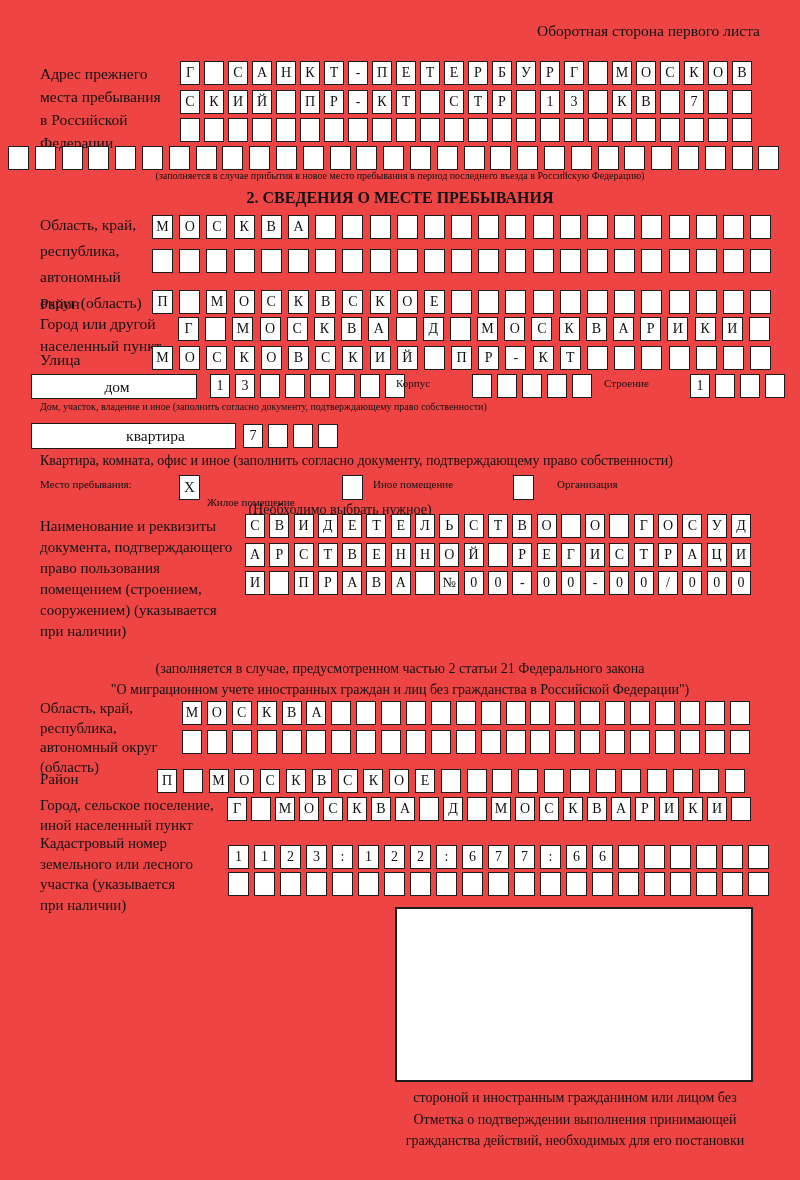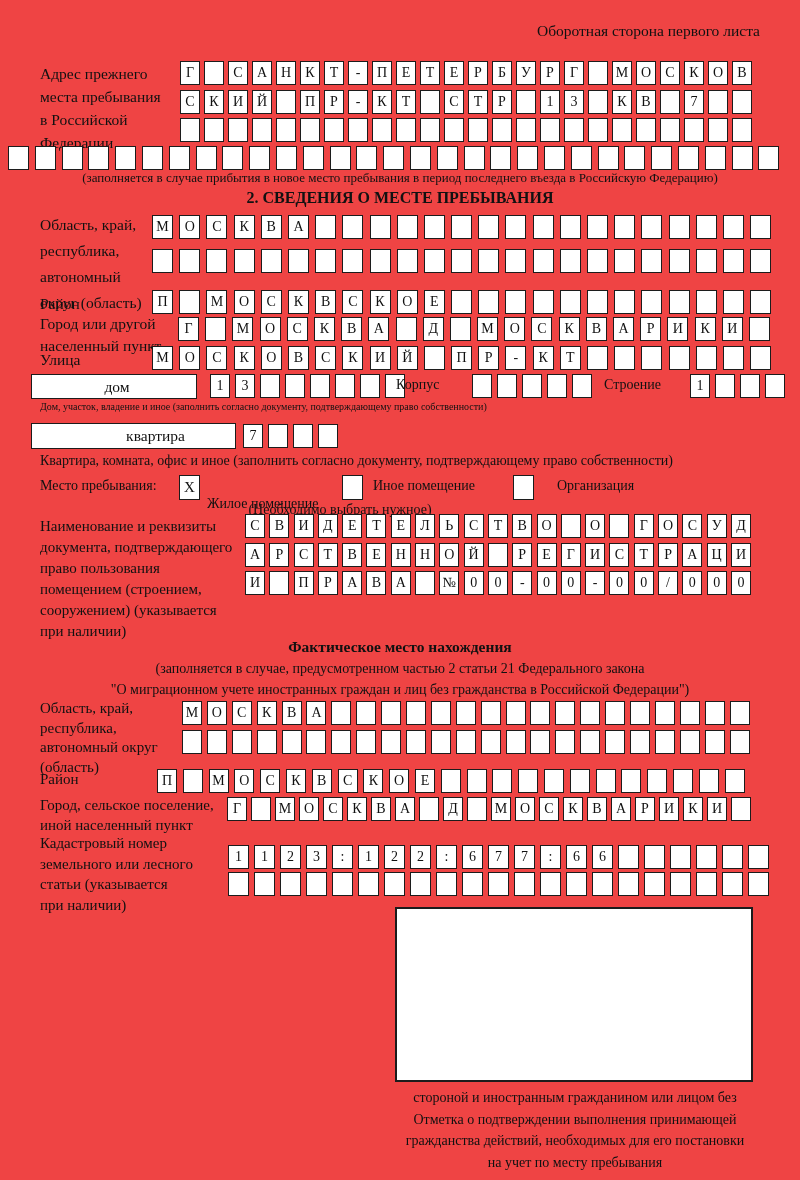--- a/index.html
+++ b/index.html
@@ -31,24 +31,24 @@
   .g62{gap:6.2px}
   .w21 .cell{width:21px}
   .bigbox{
     position:absolute;
     border:1.8px solid #1c1c1c;
     box-sizing:border-box;
     display:flex;align-items:center;justify-content:center;
     font-size:15.5px;
     background:#fff;
   }
-  .caption{font-size:13px;text-align:center;width:100%;}
+  .caption{font-size:10px;text-align:center;width:100%;}
   .caption14{font-size:14px;text-align:center;}
   .title-bold{font-weight:bold;font-size:16px;text-align:center;width:100%;}
-  .inline-lbl{font-size:14px;}
+  .inline-lbl{font-size:11px;}
   .chkbox{
     position:absolute;
     width:21px;height:25px;
     border:1.6px solid #1c1c1c;
     box-sizing:border-box;
     display:flex;align-items:center;justify-content:center;
     font-size:15px;background:#fff;
   }
   .stamp{
     position:absolute;
@@ -441,21 +441,20 @@
       <div class="cell">0</div>
       <div class="cell">-</div>
       <div class="cell">0</div>
       <div class="cell">0</div>
       <div class="cell">/</div>
       <div class="cell">0</div>
       <div class="cell">0</div>
       <div class="cell">0</div>
     </div>
 
-  <div class="abs title-bold" style="top:638px;left:0;font-size:15.5px;">Фактическое место нахождения</div>
   <div class="abs caption14" style="top:661px;left:0;width:100%;">(заполняется в случае, предусмотренном частью 2 статьи 21 Федерального закона</div>
   <div class="abs caption14" style="top:682px;left:0;width:100%;">"О миграционном учете иностранных граждан и лиц без гражданства в Российской Федерации")</div>
 
   <div class="abs lines" style="left:40px;top:699px;font-size:15px;line-height:19.5px;">
     <div>Область, край,</div>
     <div>республика,</div>
     <div>автономный округ</div>
     <div>(область)</div>
   </div>
   <div class="row g49" style="left:182px;top:701px;">
@@ -561,21 +560,21 @@
       <div class="cell">Р</div>
       <div class="cell">И</div>
       <div class="cell">К</div>
       <div class="cell">И</div>
       <div class="cell"></div>
     </div>
 
   <div class="abs lines" style="left:40px;top:833px;font-size:15px;line-height:20.5px;">
     <div>Кадастровый номер</div>
     <div>земельного или лесного</div>
-    <div>статьи (указывается</div>
+    <div>участка (указывается</div>
     <div>при наличии)</div>
   </div>
   <div class="row g50 w21" style="left:228px;top:845px;">
       <div class="cell">1</div>
       <div class="cell">1</div>
       <div class="cell">2</div>
       <div class="cell">3</div>
       <div class="cell">:</div>
       <div class="cell">1</div>
       <div class="cell">2</div>
@@ -616,16 +615,15 @@
       <div class="cell"></div>
       <div class="cell"></div>
       <div class="cell"></div>
     </div>
 
   <div class="stamp" style="left:395px;top:907px;width:358px;height:175px;"></div>
   <div class="abs lines" style="left:355px;top:1087px;width:440px;font-size:14px;line-height:21.5px;text-align:center;">
     <div>стороной и иностранным гражданином или лицом без</div>
     <div>Отметка о подтверждении выполнения принимающей</div>
     <div>гражданства действий, необходимых для его постановки</div>
-    <div>на учет по месту пребывания</div>
   </div>
 
 </div>
 
 </body></html>

